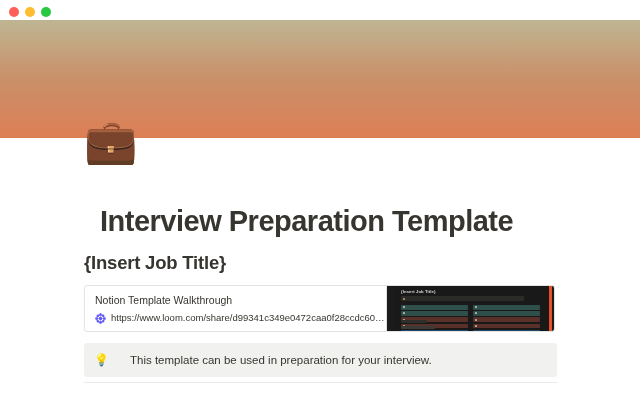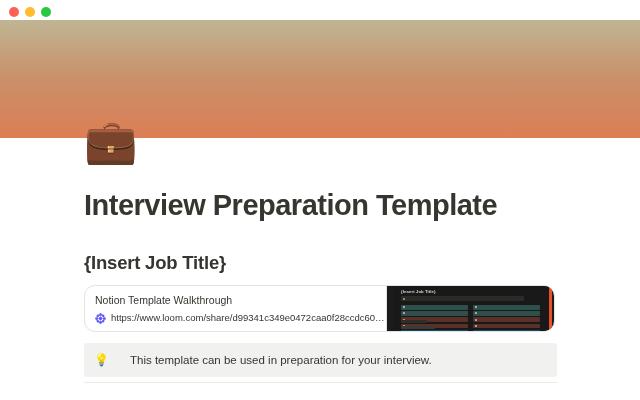--- a/index.html
+++ b/index.html
@@ -72,21 +72,21 @@
     line-height: 48px;
     text-align: center;
     user-select: none;
   }
 
   .page-title {
     position: absolute;
     left: 84px;
     top: 50px;
     width: 480px;
-    margin: 0;
+    margin: 16px;
     font-size: 29px;
     font-weight: bold;
     letter-spacing: -0.5px;
     color: #37352f;
     line-height: 34px;
   }
 
   .page-subtitle {
     position: absolute;
     left: 84px;
@@ -102,21 +102,21 @@
 
   
   .bookmark {
     position: absolute;
     left: 84px;
     top: 147px;
     width: 471px;
     height: 47px;
     box-sizing: border-box;
     border: 1px solid #e3e3e1;
-    border-radius: 11px;
+    border-radius: 3px;
     background: #ffffff;
     display: flex;
     overflow: hidden;
   }
   .bm-text {
     flex: 1 1 auto;
     padding: 7px 0 0 10px;
     min-width: 0;
   }
   .bm-title {

